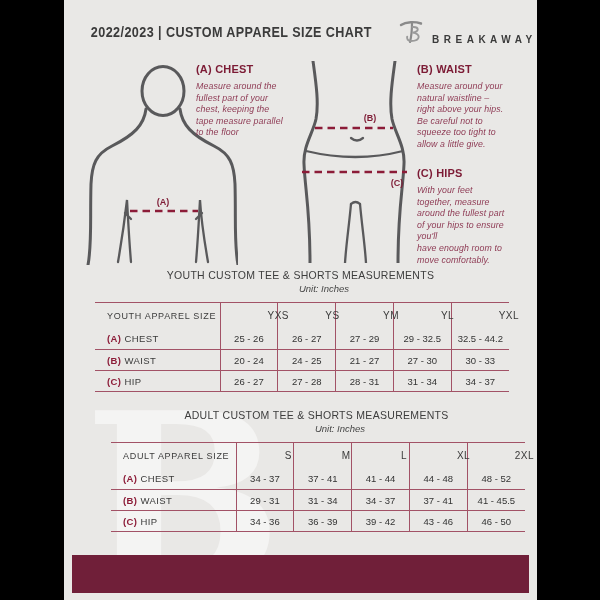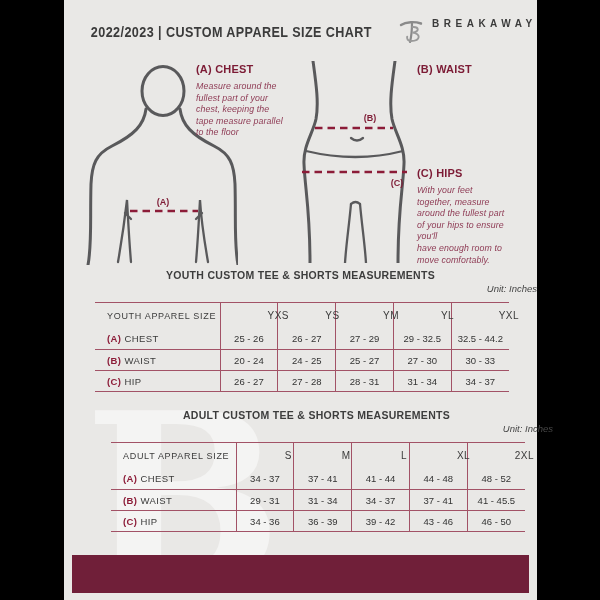--- a/index.html
+++ b/index.html
@@ -17,21 +17,21 @@
   
   .header {
     position:absolute; top:16px; left:0; width:100%; height:30px;
     display:flex; align-items:center; justify-content:center; gap:0;
   }
   .doc-title {
     font-size:15px; font-weight:bold; color:#3b3b3b;
     letter-spacing:0.5px; white-space:nowrap;
     display:inline-block; transform:scaleX(0.84);
   }
-  .brand { display:flex; align-items:flex-start; gap:7px; }
+  .brand { display:flex; align-items:flex-end; gap:7px; }
   .brand-logo { width:26px; height:27px; display:block; }
   .brand-name {
     font-size:10px; font-weight:bold; color:#3b3b3b; letter-spacing:4.5px;
     white-space:nowrap;
   }
   
   .diagrams { position:absolute; top:55px; left:0; width:100%; height:212px; }
   .fig { position:absolute; }
   .fig-torso { left:22px; top:4px; width:152px; height:206px; }
   .fig-lower { left:230px; top:6px; width:120px; height:202px; }
@@ -46,25 +46,25 @@
   }
   .guide-chest { left:132px; top:8px; width:115px; }
   .guide-waist { left:353px; top:8px; width:120px; }
   .guide-hips  { left:353px; top:112px; width:122px; }
   .marker-label { font:bold 9px "Liberation Sans", sans-serif; fill:#7e1b35; }
   
   .section { position:absolute; left:0; width:100%; }
   .sec-youth { top:269px; }
   .sec-adult { top:409px;margin-left:16px; }
   .sec-title {
-    text-align:center; font-size:10.5px; font-weight:bold; color:#3d3d3d;
+    text-align:center; font-size:10.5px; font-weight:normal; color:#3d3d3d;
     letter-spacing:0.3px;
   }
   .sec-unit {
-    text-align:right; font-size:9.5px; font-style:italic; color:#474747;
+    text-align:center; font-size:9.5px; font-style:italic; color:#474747;
     margin-top:2px;
     padding-left:47px;
   }
   table.size-table {
     border-collapse:collapse; table-layout:fixed;
     width:414px; margin:8px 0 0 31px;
     border-top:1.5px solid #a25266; border-bottom:1.5px solid #a25266;
   }
   .size-table col.c-label { width:125px; }
   .size-table col.c-size  { width:57.8px; }
@@ -160,20 +160,26 @@
     <div class="guide guide-chest">
       <h3>(A) CHEST</h3>
       <p>Measure around the
 fullest part of your
 chest, keeping the
 tape measure parallel
 to the floor</p>
     </div>
     <div class="guide guide-waist">
       <h3>(B) WAIST</h3>
+      <p>Measure around your
+natural waistline –
+right above your hips.
+Be careful not to
+squeeze too tight to
+allow a little give.</p>
     </div>
     <div class="guide guide-hips">
       <h3>(C) HIPS</h3>
       <p>With your feet
 together, measure
 around the fullest part
 of your hips to ensure
 you'll
 have enough room to
 move comfortably.</p>
@@ -208,21 +214,21 @@
             <td>25 - 26</td>
             <td>26 - 27</td>
             <td>27 - 29</td>
             <td>29 - 32.5</td>
             <td>32.5 - 44.2</td>
           </tr>
           <tr>
             <td class="row-label"><span class="key">(B) </span><span>WAIST</span></td>
             <td>20 - 24</td>
             <td>24 - 25</td>
-            <td>25 - 27</td>
+            <td>21 - 27</td>
             <td>27 - 30</td>
             <td>30 - 33</td>
           </tr>
           <tr>
             <td class="row-label"><span class="key">(C) </span><span>HIP</span></td>
             <td>26 - 27</td>
             <td>27 - 28</td>
             <td>28 - 31</td>
             <td>31 - 34</td>
             <td>34 - 37</td>

